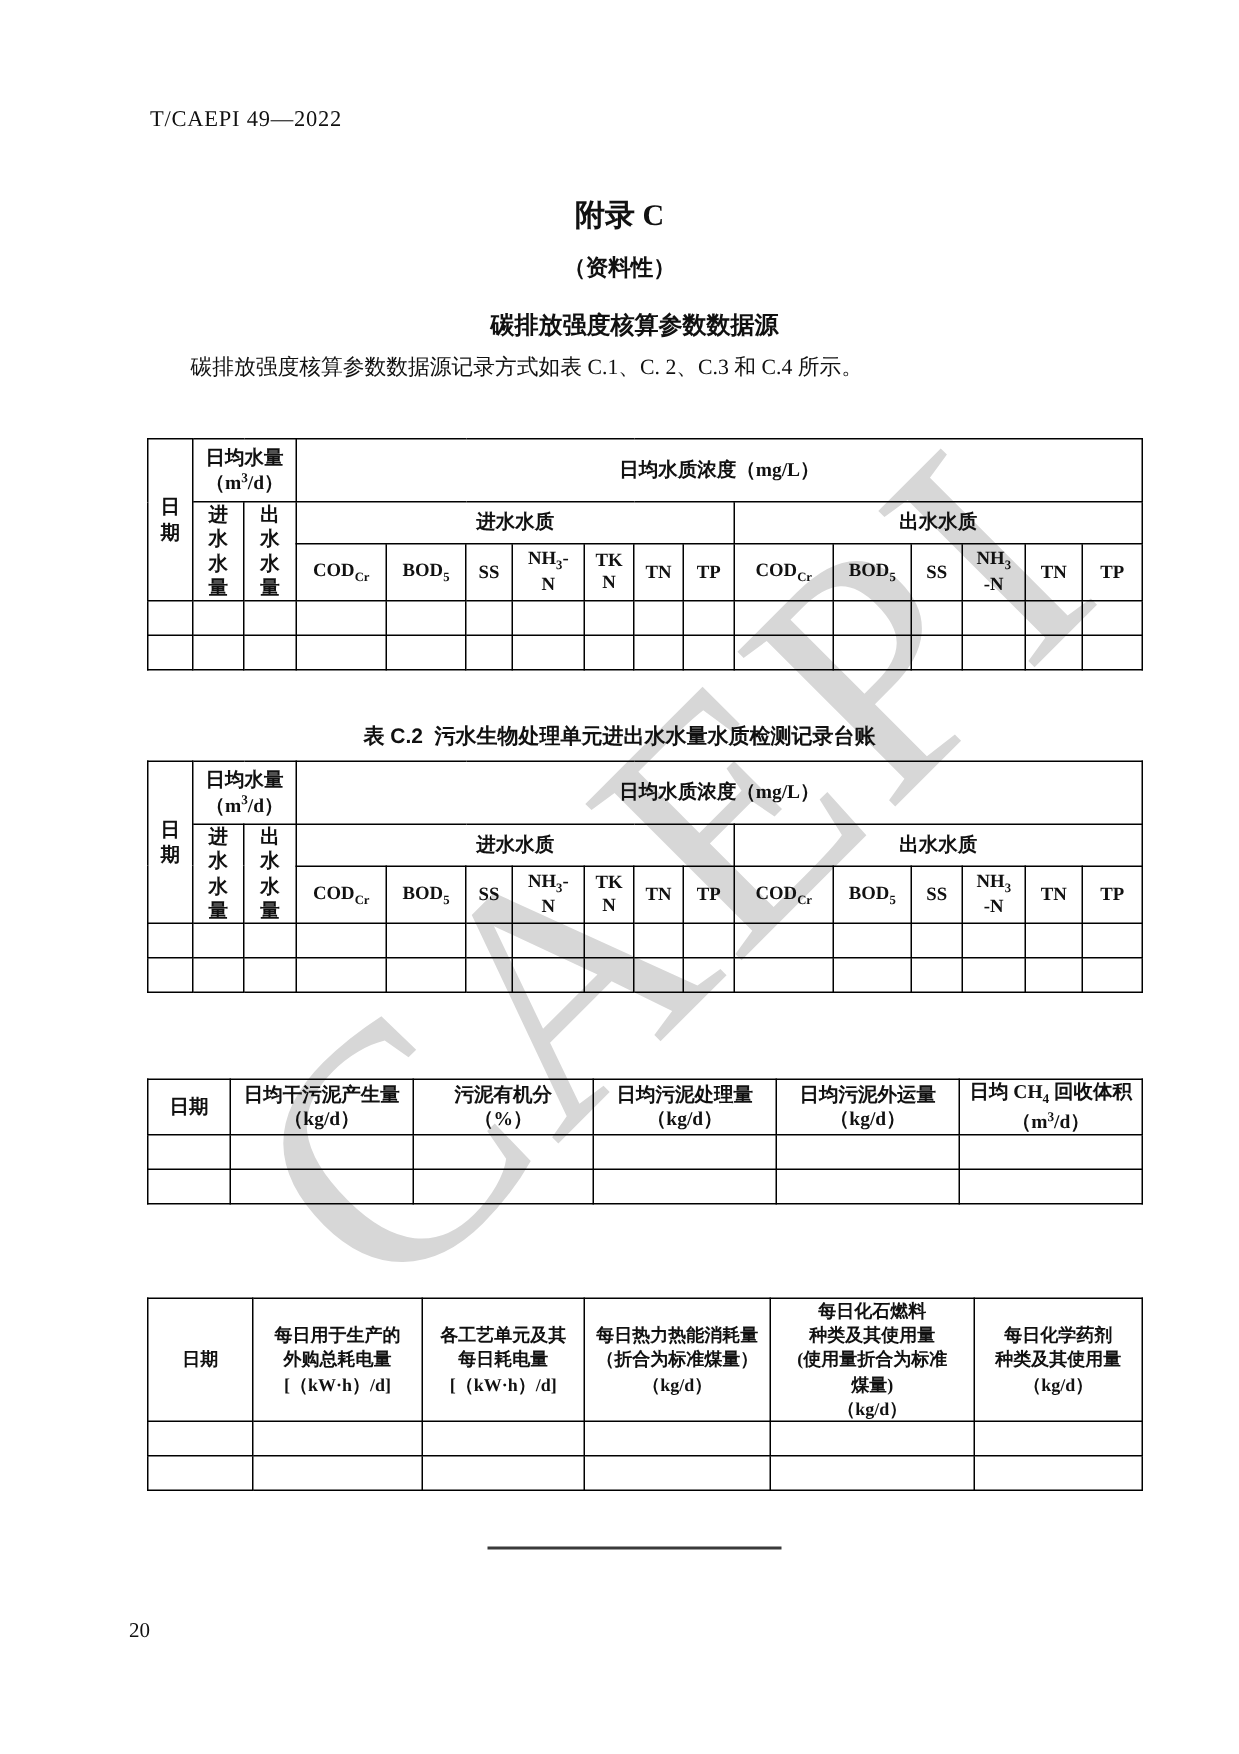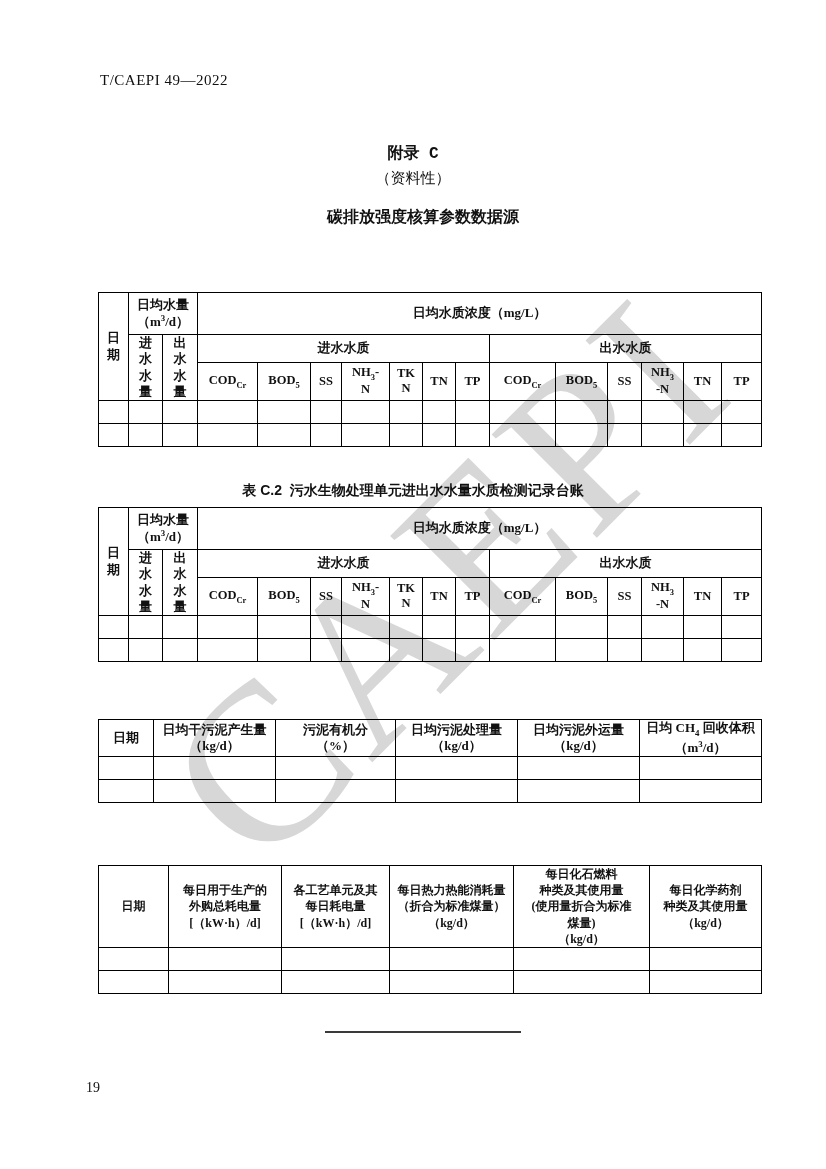--- a/index.html
+++ b/index.html
@@ -4,23 +4,23 @@
 <style>
   html,body{margin:0;padding:0;background:#ffffff;}
   .page{position:relative;width:826px;height:1169px;background:#fff;overflow:hidden;
         font-family:"Liberation Serif","DejaVu Serif",serif;color:#111;}
   .watermark{position:absolute;left:447px;top:580px;transform:translate(-50%,-50%) rotate(-45deg);
         font-family:"Liberation Serif","DejaVu Serif",serif;font-size:225px;font-weight:400;
         color:#d7d7d7;letter-spacing:6px;white-space:nowrap;z-index:0;user-select:none;}
   .layer{position:absolute;left:0;top:0;width:654px;height:1169px;z-index:1;}
   .doc-header{position:absolute;left:100px;top:72px;font-size:15px;letter-spacing:.5px;}
   .h-appendix{position:absolute;left:0;width:826px;top:130px;text-align:center;
-        font-family:Liberation Mono, monospace;font-weight:700;font-size:16px;margin-top:13px;}
+        font-family:Liberation Serif, serif;font-weight:700;font-size:20px;}
   .h-informative{position:absolute;left:0;width:826px;top:169px;text-align:center;
-        font-family:"Liberation Sans","DejaVu Sans",sans-serif;font-weight:400;font-size:15px;}
+        font-family:"Liberation Sans","DejaVu Sans",sans-serif;font-weight:700;font-size:15px;}
   .h-main{position:absolute;left:0;width:826px;top:207px;text-align:center;
         font-family:"Liberation Sans","DejaVu Sans",sans-serif;font-weight:700;font-size:16px;margin-left:10px;}
   .intro{position:absolute;left:98px;top:235px;width:663px;font-size:14.5px;text-indent:2em;}
   .caption{position:absolute;left:0;width:826px;text-align:center;white-space:pre;
         font-family:"Liberation Sans","DejaVu Sans",sans-serif;font-weight:700;font-size:14px;}
   .cap-c1{top:268px}.cap-c2{top:482px}.cap-c3{top:695px}.cap-c4{top:841px}
   table{border-collapse:collapse;table-layout:fixed;position:absolute;left:98px;width:663px;
         background:transparent;}
   .tbl-c1{top:292px}.tbl-c2{top:507px}.tbl-c3{top:719px}.tbl-c4{top:865px}
   td{border:1px solid #000;text-align:center;vertical-align:middle;padding:0 1px;
@@ -40,20 +40,21 @@
 </head>
 <body>
 
 <div class="page">
   <div class="watermark">CAEPI</div>
   <div class="layer">
     <div class="doc-header">T/CAEPI 49—2022</div>
     <div class="h-appendix">附录 C</div>
     <div class="h-informative">（资料性）</div>
     <div class="h-main">碳排放强度核算参数数据源</div>
+    <div class="intro">碳排放强度核算参数数据源记录方式如表 C.1、C. 2、C.3 和 C.4 所示。</div>
 
     <table class="tbl-c1">
       <colgroup>
           <col style="width:30px">
           <col style="width:34px">
           <col style="width:35px">
           <col style="width:60px">
           <col style="width:53px">
           <col style="width:31px">
           <col style="width:48px">
@@ -313,15 +314,15 @@
             <td></td>
             <td></td>
             <td></td>
             <td></td>
             <td></td>
           </tr>
     </tbody>
       </table>
 
     <div class="divider"></div>
-    <div class="pagenum">19</div>
+    <div class="pagenum">20</div>
   </div>
 </div>
 
 </body></html>

